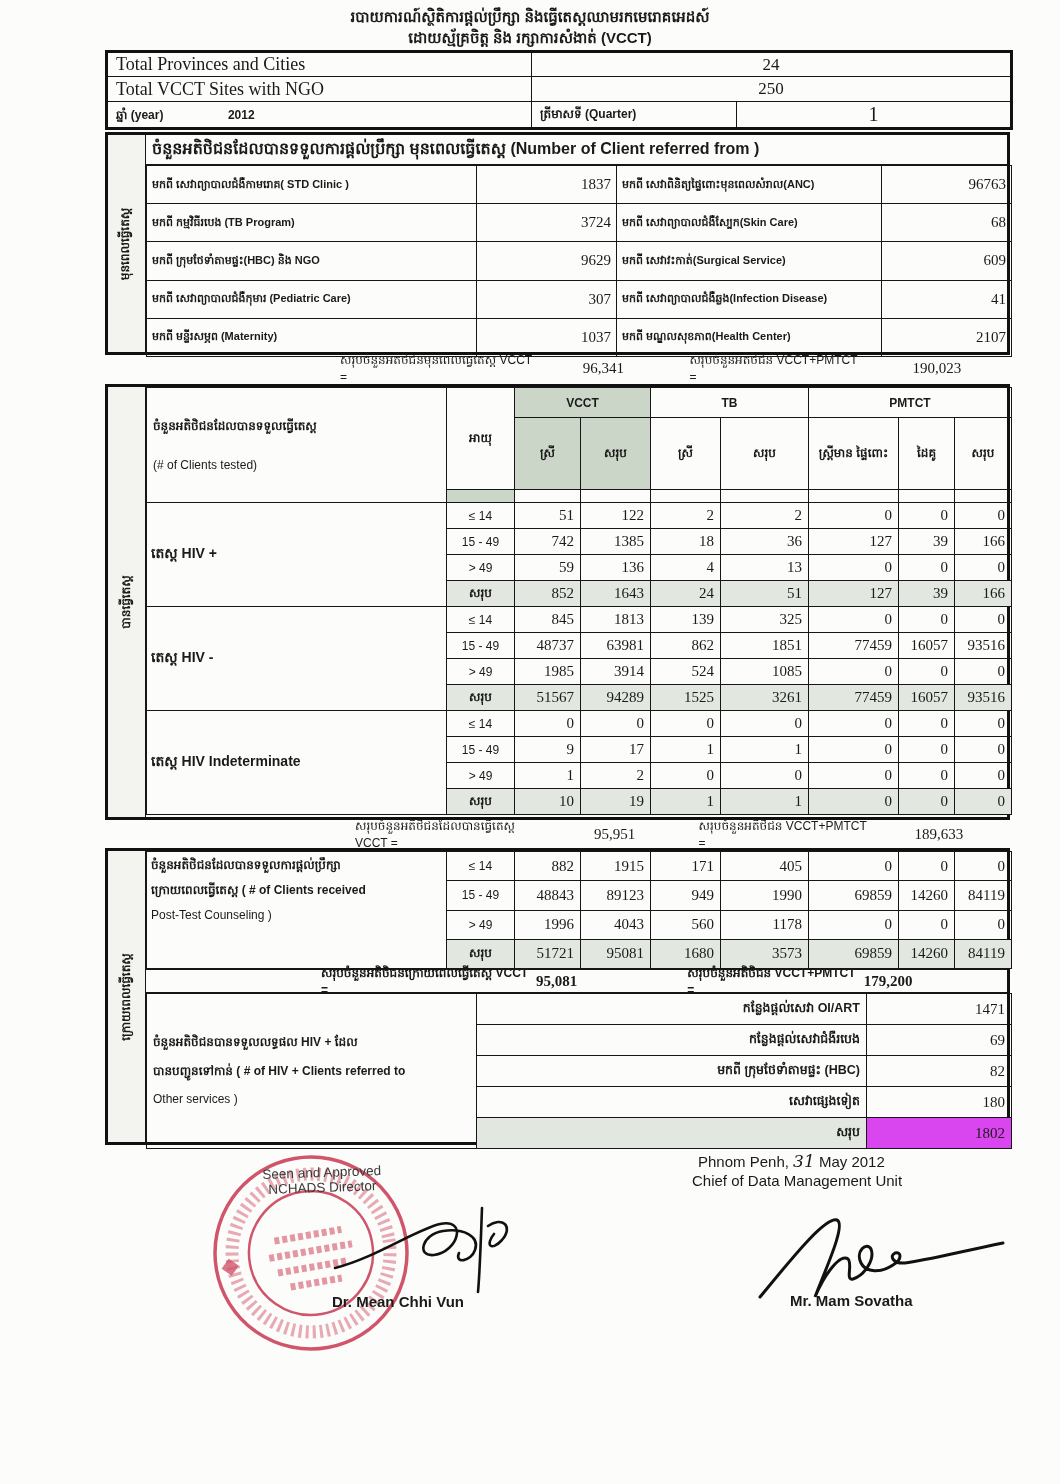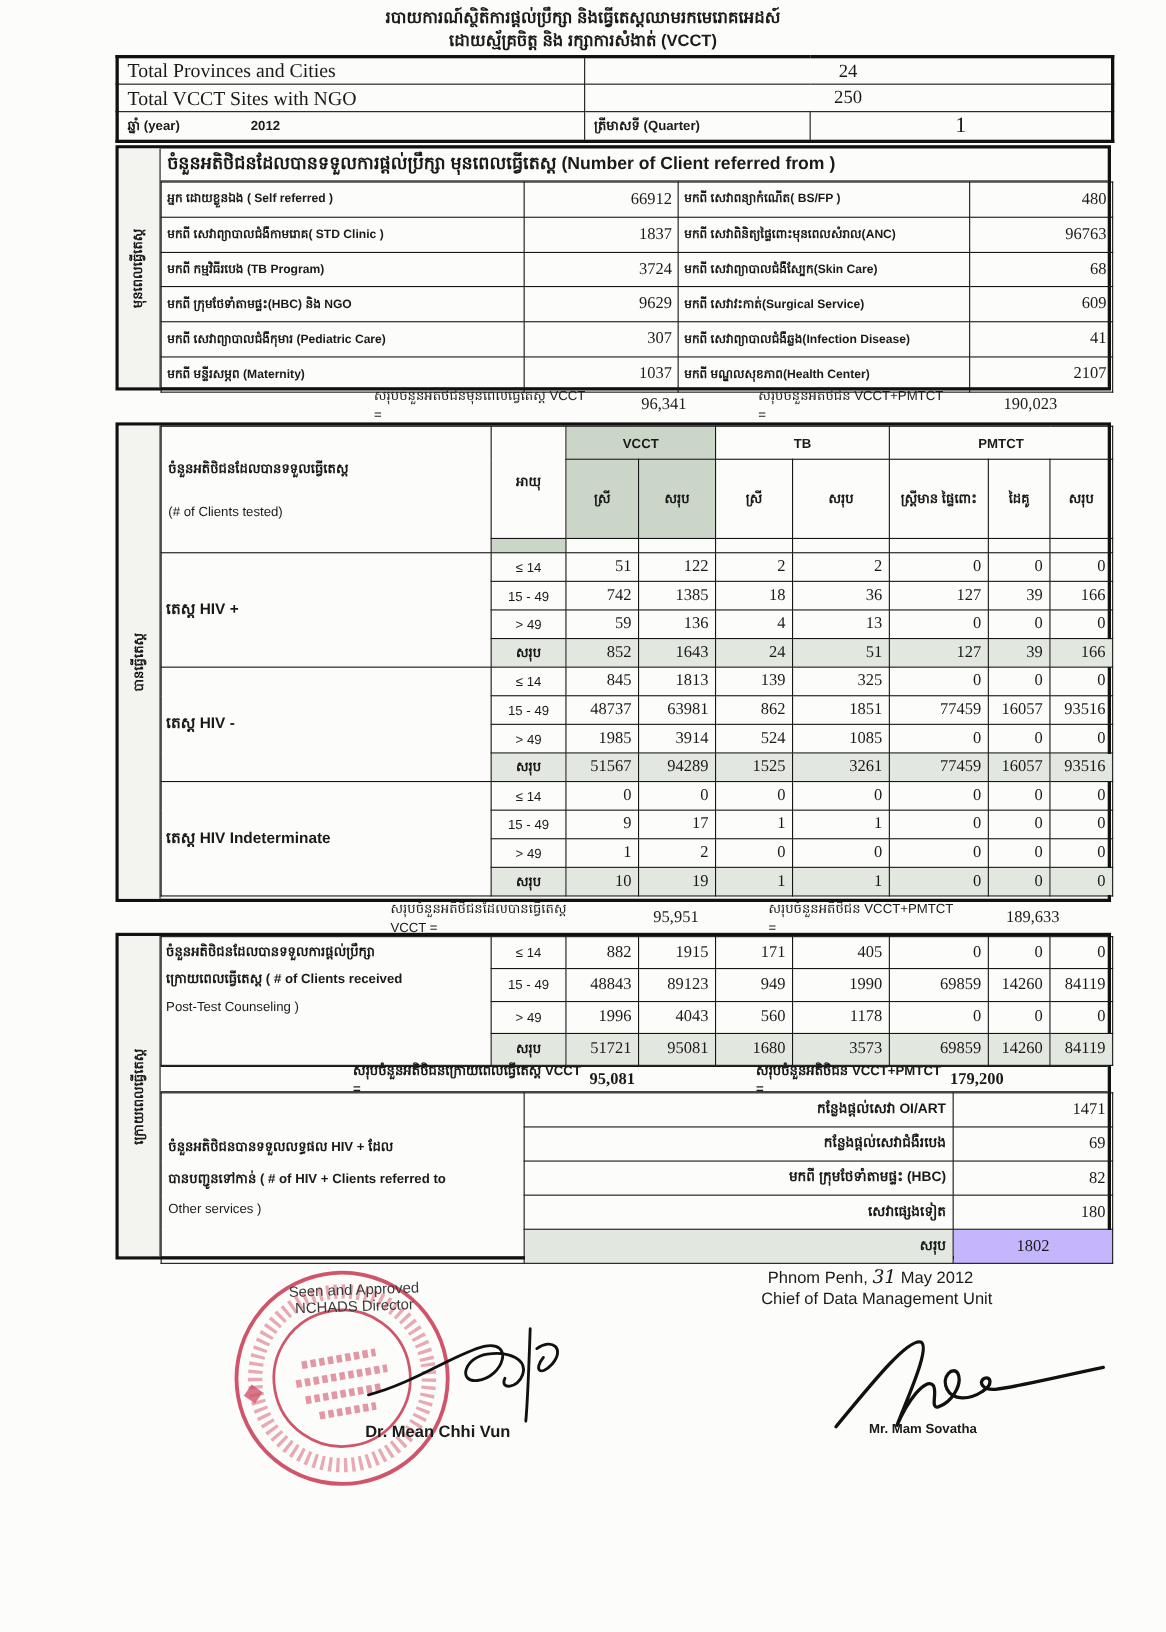--- a/index.html
+++ b/index.html
@@ -72,21 +72,21 @@
   .sig-area{position:absolute;left:0;top:1145px;width:1060px;height:230px}
   .stamp-wrap{position:absolute;left:205px;top:2px;width:230px;height:215px}
   .stamp-svg{position:absolute;left:0;top:0;transform:rotate(-10deg);opacity:.88}
   .stamp-text{position:absolute;left:32px;top:18px;width:170px;text-align:center;color:#3a3a3a;font-size:13.5px;transform:rotate(-2deg)}
   .sig-left-svg{position:absolute;left:330px;top:55px}
   .name-left{position:absolute;left:332px;top:148px;font-size:15px;font-weight:bold}
   .date-line{position:absolute;left:698px;top:6px;font-size:15px}
   .date-line .day{font-family:"DejaVu Serif",serif;font-style:italic;font-size:17px}
   .role-line{position:absolute;left:692px;top:27px;font-size:15px}
   .sig-right-svg{position:absolute;left:755px;top:60px}
-  .name-right{position:absolute;left:790px;top:147px;font-size:12px;font-weight:bold}
+  .name-right{position:absolute;left:790px;top:147px;font-size:15px;font-weight:bold}
 </style>
 </head>
 <body>
 
 <div class="page">
 
   <div class="doc-title">
     <div class="t1">របាយការណ៍ស្ថិតិការផ្តល់ប្រឹក្សា និងធ្វើតេស្តឈាមរកមេរោគអេដស៍</div>
     <div class="t2">ដោយស្ម័គ្រចិត្ត និង រក្សាការសំងាត់ (VCCT)</div>
   </div>
@@ -124,26 +124,20 @@
     <div class="box-content">
       <div class="pre-head">ចំនួនអតិថិជនដែលបានទទួលការផ្តល់ប្រឹក្សា មុនពេលធ្វើតេស្ត (Number of Client referred from )</div>
       <table class="pre-table">
         <colgroup>
             <col style="width:330px">
             <col style="width:140px">
             <col style="width:265px">
             <col style="width:130px">
           </colgroup>
         <tbody>
-            <tr>
-              <td class="cell-label">អ្នក ដោយខ្លួនឯង ( Self referred )</td>
-              <td class="cell-value">66912</td>
-              <td class="cell-label">មកពី សេវាពន្យាកំណើត( BS/FP )</td>
-              <td class="cell-value">480</td>
-            </tr>
             <tr>
               <td class="cell-label">មកពី សេវាព្យាបាលជំងឺកាមរោគ( STD Clinic )</td>
               <td class="cell-value">1837</td>
               <td class="cell-label">មកពី សេវាពិនិត្យផ្ទៃពោះមុនពេលសំរាល(ANC)</td>
               <td class="cell-value">96763</td>
             </tr>
             <tr>
               <td class="cell-label">មកពី កម្មវិធីរបេង (TB Program)</td>
               <td class="cell-value">3724</td>
               <td class="cell-label">មកពី សេវាព្យាបាលជំងឺស្បែក(Skin Care)</td>
@@ -457,21 +451,21 @@
             <tr>
               <td class="ref-label">មកពី ក្រុមថែទាំតាមផ្ទះ (HBC)</td>
               <td class="ref-value">82</td>
             </tr>
             <tr>
               <td class="ref-label">សេវាផ្សេងទៀត</td>
               <td class="ref-value">180</td>
             </tr>
             <tr>
               <td class="ref-label" style="background: rgb(226, 231, 223);">សរុប</td>
-              <td class="ref-value" style="background: #c4b5fd; text-align: center;">1802</td>
+              <td class="ref-value" style="background: #d946ef;">1802</td>
             </tr>
           </tbody>
       </table>
     </div>
   </div>
 
   <div class="sig-area">
 
     <div class="stamp-wrap">
       <svg class="stamp-svg" width="212" height="212" viewBox="0 0 212 212">

